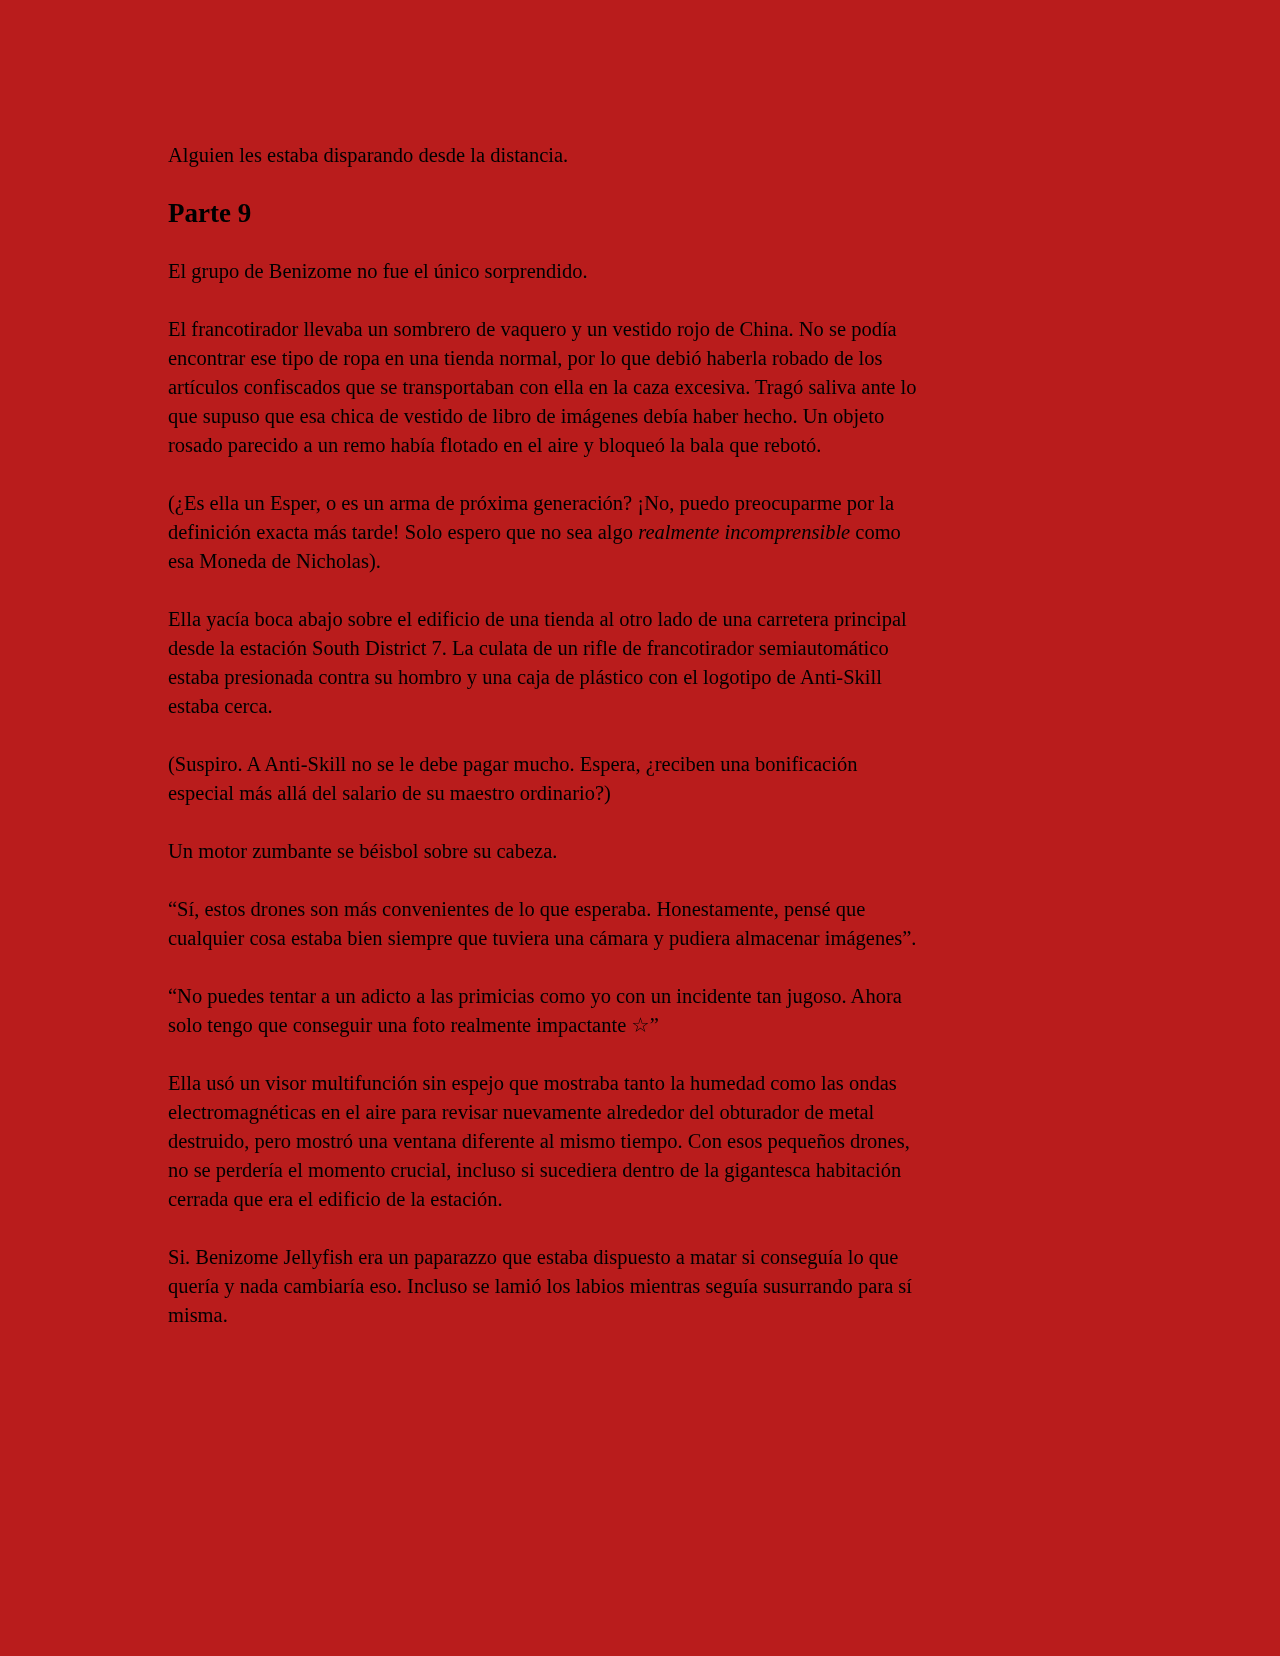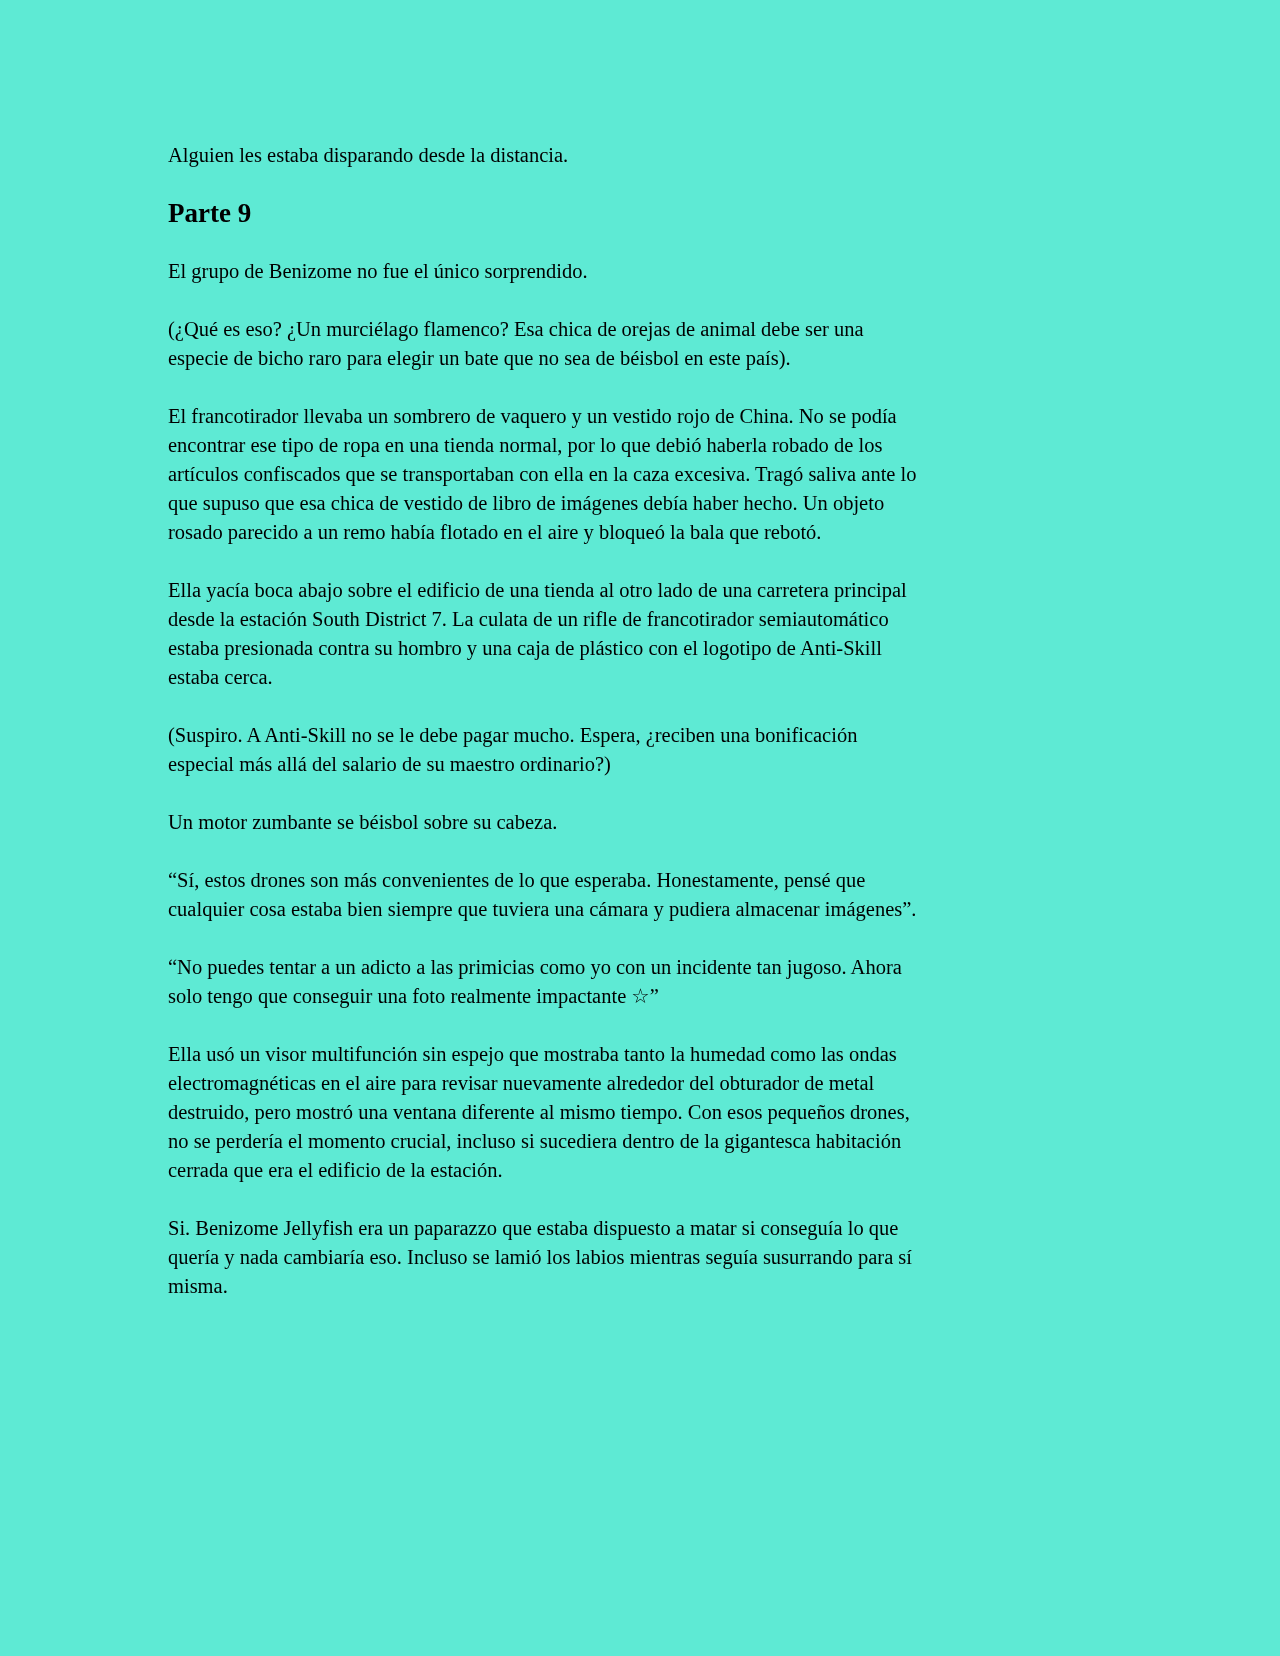--- a/index.html
+++ b/index.html
@@ -12,21 +12,21 @@
     background: #ffffff;
     color: #000000;
     font-family: "Liberation Serif", serif;
     overflow: hidden;
   }
   .page {
     box-sizing: border-box;
     width: 1280px;
     height: 1656px;
     padding: 141px 60px 0 168px;
-    background: #5eead4;
+    background: #b91c1c;
   }
   .para {
     font-size: 20.5px;
     line-height: 29px;
     margin: 0 0 29px 0;
     white-space: pre-line;
     color: #000000;
   }
   .heading {
     font-size: 27px;
@@ -43,29 +43,30 @@
 <body>
 
 <div class="page">
 
   <p class="para">Alguien les estaba disparando desde la distancia.</p>
 
   <h2 class="heading">Parte 9</h2>
 
   <p class="para">El grupo de Benizome no fue el único sorprendido.</p>
 
-  <p class="para">(¿Qué es eso? ¿Un murciélago flamenco? Esa chica de orejas de animal debe ser una
-especie de bicho raro para elegir un bate que no sea de béisbol en este país).</p>
 
   <p class="para">El francotirador llevaba un sombrero de vaquero y un vestido rojo de China. No se podía
 encontrar ese tipo de ropa en una tienda normal, por lo que debió haberla robado de los
 artículos confiscados que se transportaban con ella en la caza excesiva. Tragó saliva ante lo
 que supuso que esa chica de vestido de libro de imágenes debía haber hecho. Un objeto
 rosado parecido a un remo había flotado en el aire y bloqueó la bala que rebotó.</p>
 
+  <p class="para"><span>(¿Es ella un Esper, o es un arma de próxima generación? ¡No, puedo preocuparme por la
+definición exacta más tarde! Solo espero que no sea algo </span><span class="em">realmente incomprensible</span><span> como
+esa Moneda de Nicholas).</span></p>
 
   <p class="para">Ella yacía boca abajo sobre el edificio de una tienda al otro lado de una carretera principal
 desde la estación South District 7. La culata de un rifle de francotirador semiautomático
 estaba presionada contra su hombro y una caja de plástico con el logotipo de Anti-Skill
 estaba cerca.</p>
 
   <p class="para">(Suspiro. A Anti-Skill no se le debe pagar mucho. Espera, ¿reciben una bonificación
 especial más allá del salario de su maestro ordinario?)</p>
 
   <p class="para">Un motor zumbante se béisbol sobre su cabeza.</p>

